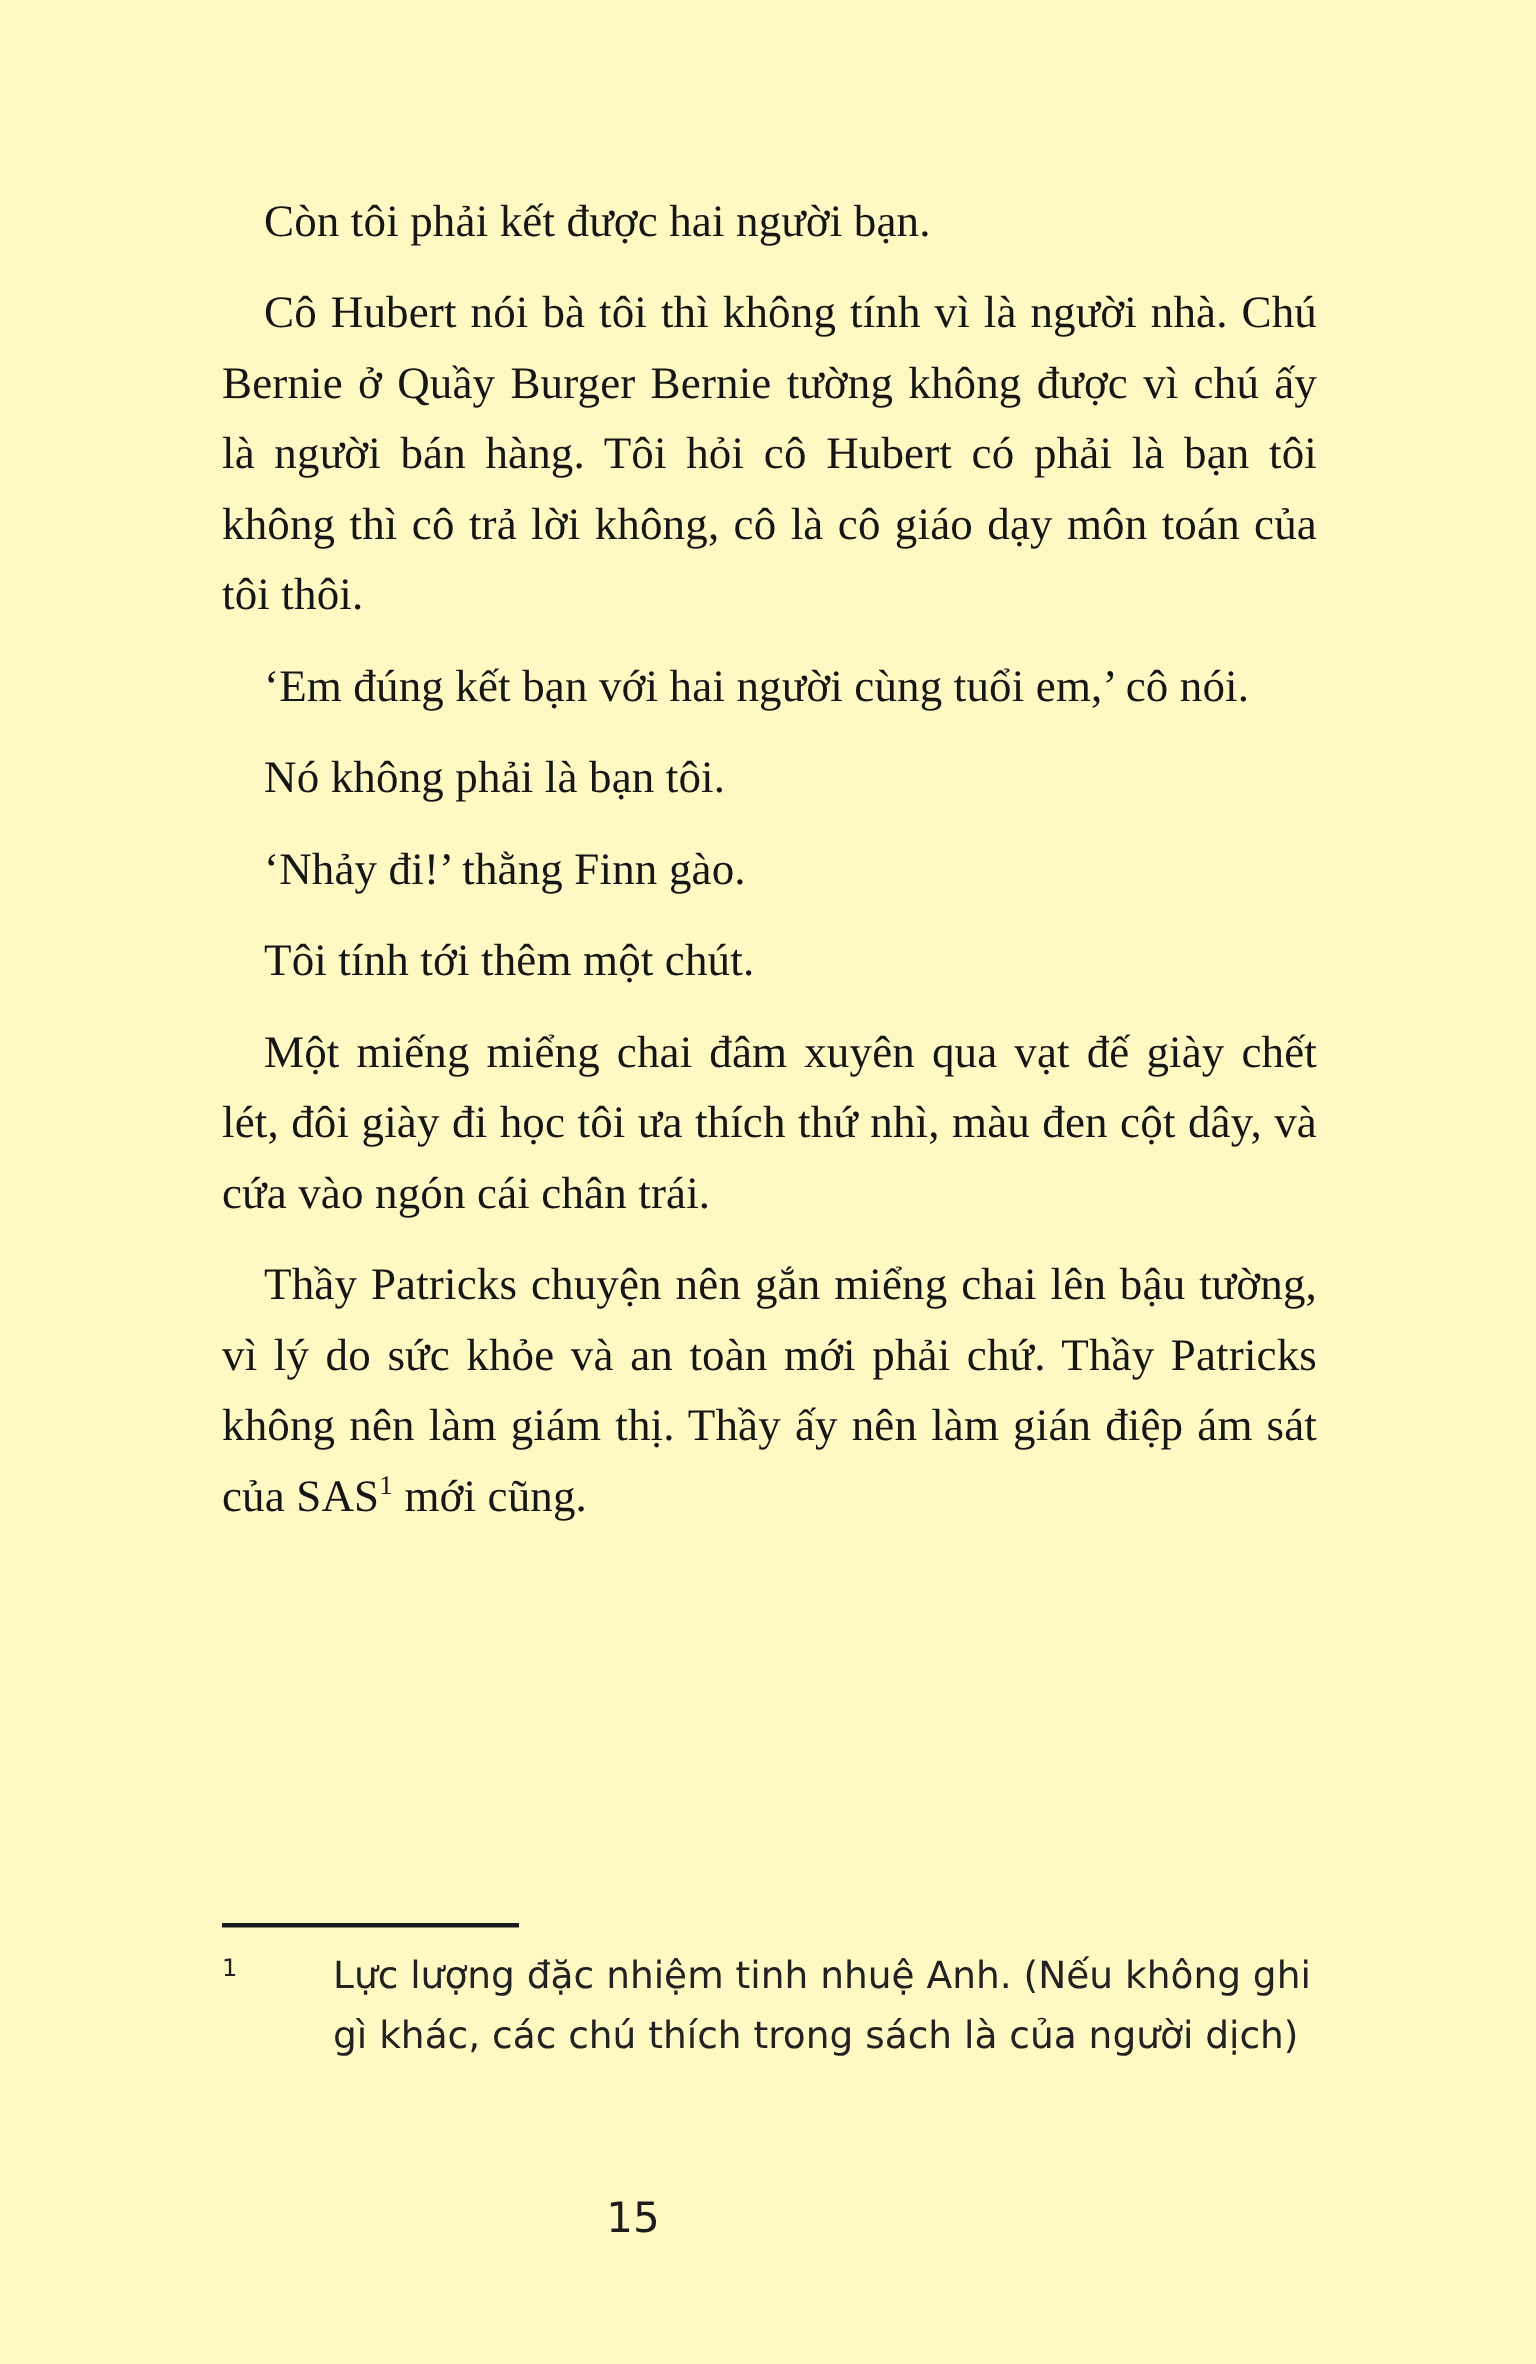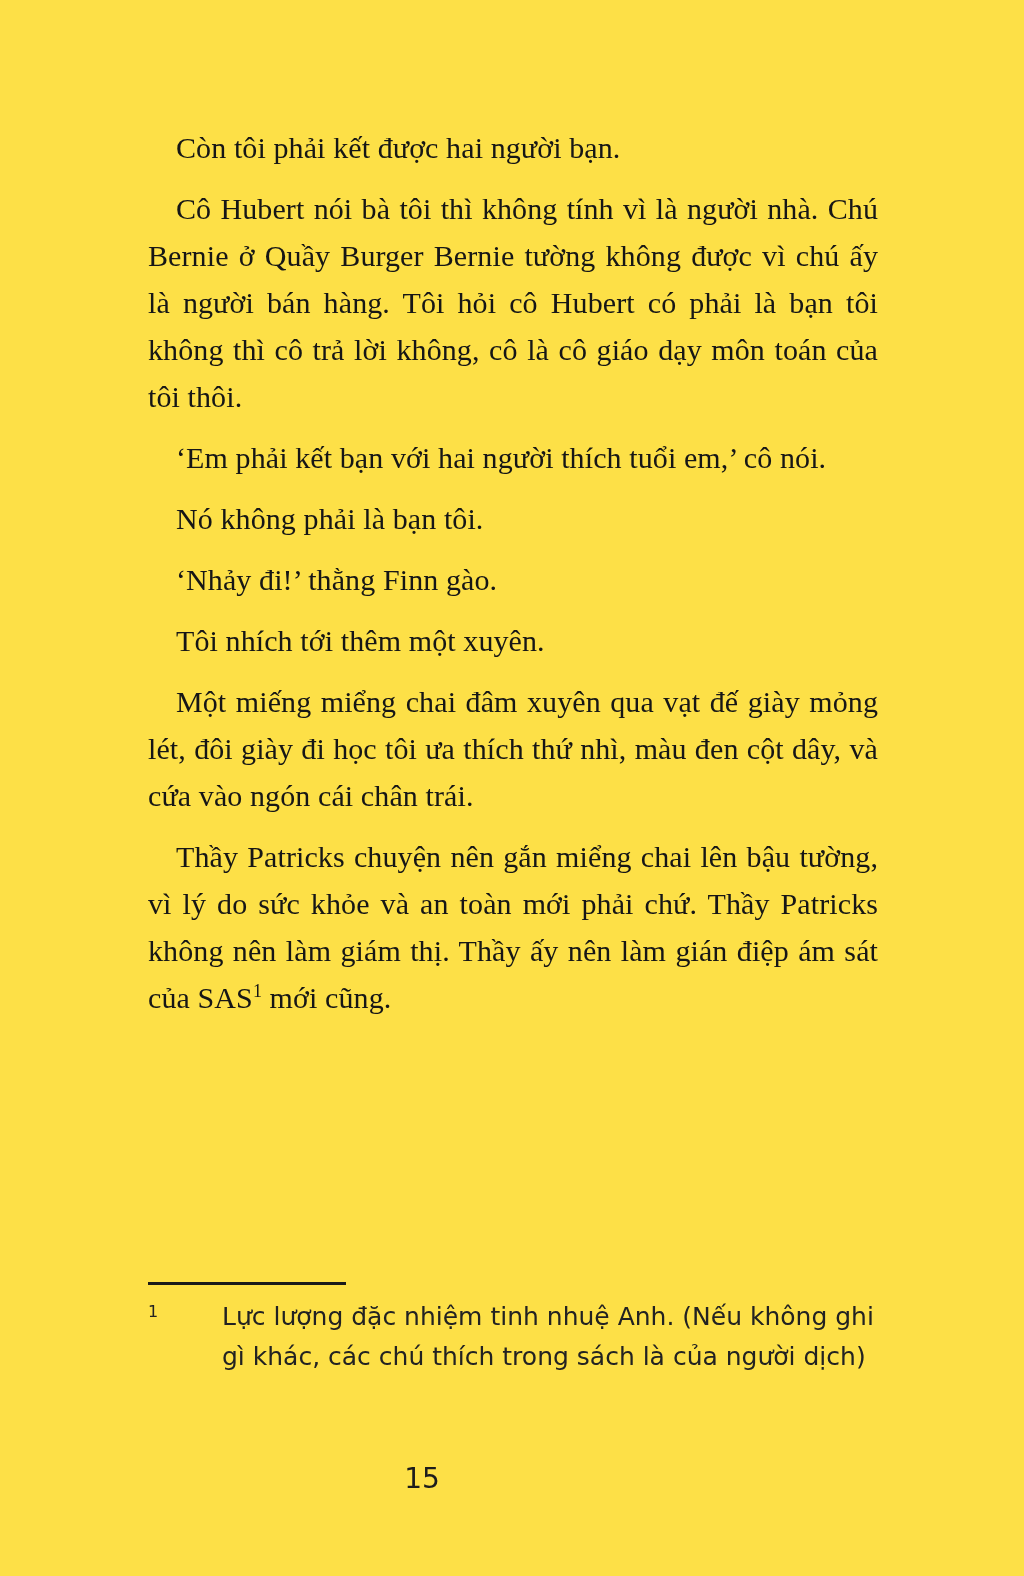--- a/index.html
+++ b/index.html
@@ -9,21 +9,21 @@
     height: 1576px;
     background: #ffffff;
     font-family: "Liberation Serif", "DejaVu Serif", serif;
     color: #141414;
   }
   .page {
     position: relative;
     width: 1024px;
     height: 1576px;
     overflow: hidden;
-    background: #fde047;
+    background: #fef9c3;
   }
   .body-text {
     position: absolute;
     top: 124px;
     left: 148px;
     width: 730px;
   }
   .body-text p {
     margin: 0 0 14px 0;
     font-size: 30px;
@@ -80,25 +80,25 @@
   }
 </style>
 </head>
 <body>
 
 <div class="page">
 
   <div class="body-text">
     <p>Còn tôi phải kết được hai người bạn.</p>
     <p>Cô Hubert nói bà tôi thì không tính vì là người nhà. Chú Bernie ở Quầy Burger Bernie tường không được vì chú ấy là người bán hàng. Tôi hỏi cô Hubert có phải là bạn tôi không thì cô trả lời không, cô là cô giáo dạy môn toán của tôi thôi.</p>
-    <p>‘Em phải kết bạn với hai người thích tuổi em,’ cô nói.</p>
+    <p>‘Em đúng kết bạn với hai người cùng tuổi em,’ cô nói.</p>
     <p>Nó không phải là bạn tôi.</p>
     <p>‘Nhảy đi!’ thằng Finn gào.</p>
-    <p>Tôi nhích tới thêm một xuyên.</p>
-    <p>Một miếng miểng chai đâm xuyên qua vạt đế giày mỏng lét, đôi giày đi học tôi ưa thích thứ nhì, màu đen cột dây, và cứa vào ngón cái chân trái.</p>
+    <p>Tôi tính tới thêm một chút.</p>
+    <p>Một miếng miểng chai đâm xuyên qua vạt đế giày chết lét, đôi giày đi học tôi ưa thích thứ nhì, màu đen cột dây, và cứa vào ngón cái chân trái.</p>
     <p><span>Thầy Patricks chuyện nên gắn miểng chai lên bậu tường, vì lý do sức khỏe và an toàn mới phải chứ. Thầy Patricks không nên làm giám thị. Thầy ấy nên làm gián điệp ám sát của SAS</span><sup>1</sup><span> mới cũng.</span></p>
   </div>
 
   <div class="footnote-block">
     <div class="footnote-rule"></div>
     <div class="footnote">
       <div class="footnote-marker">1</div>
       <div class="footnote-text">Lực lượng đặc nhiệm tinh nhuệ Anh. (Nếu không ghi gì khác, các chú thích trong sách là của người dịch)</div>
     </div>
   </div>

